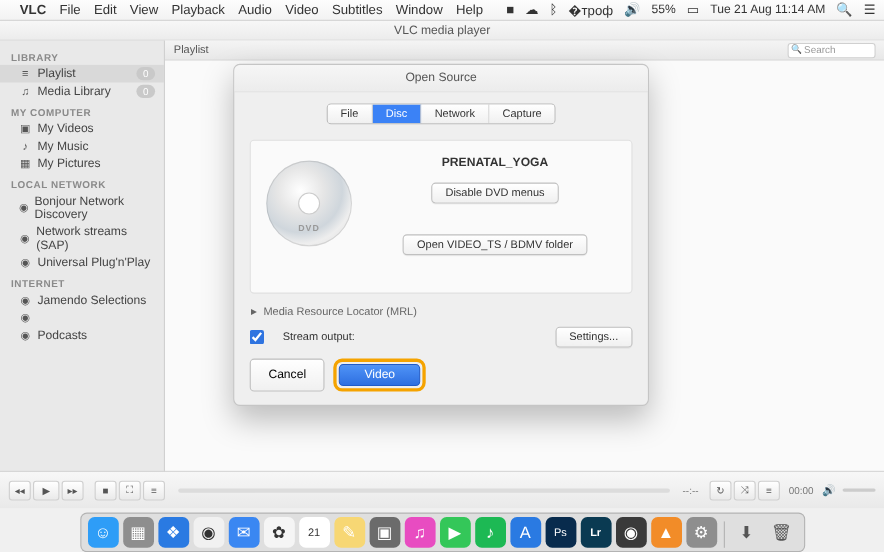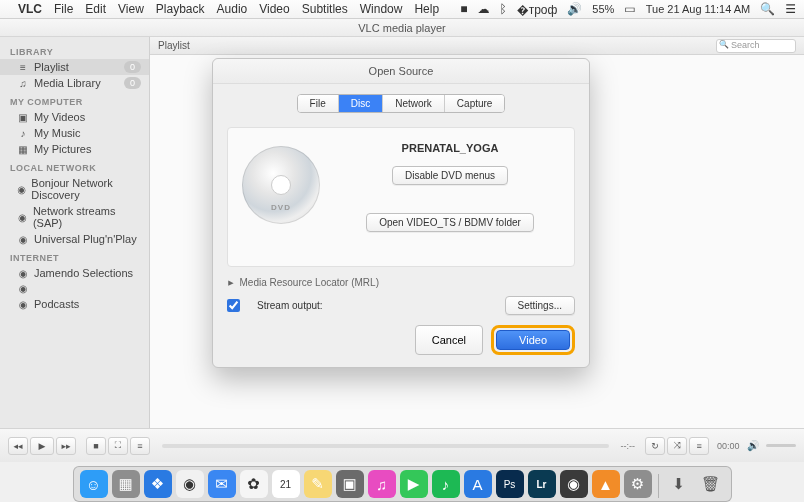--- a/index.html
+++ b/index.html
@@ -53,21 +53,21 @@
   .mac-btn { background: linear-gradient(#fff,#f0f0f0); border: 1px solid #c0c0c0; border-radius: 4px; padding: 3px 12px; font-size: 10px; color: #333; box-shadow: 0 1px 0 rgba(0,0,0,0.05); }
 
   .mrl { margin-top: 10px; font-size: 10px; color: #666; }
   .mrl .tri { display: inline-block; transform: scale(0.7); margin-right: 2px; }
 
   .row-so { margin-top: 8px; display: flex; align-items: center; gap: 12px; }
   .row-so input[type=checkbox] { accent-color: #2f74e0; margin-right: 5px; }
   .row-so .lbl { font-size: 10px; }
   .row-so .spacer { flex: 1; }
 
-  .actions { margin-top: 10px; display: flex; justify-content: flex-end; gap: 8px; }
+  .actions { margin-top: 10px; display: flex; justify-content: flex-start; gap: 8px; }
   .btn-cancel { background: linear-gradient(#fff,#f0f0f0); border: 1px solid #c0c0c0; border-radius: 4px; padding: 3px 16px; font-size: 11px; }
   .btn-open { background: linear-gradient(#4f93f7,#2e6fe0); color: #fff; border: 1px solid #1f5bc9; border-radius: 4px; padding: 3px 22px; font-size: 11px; }
   .highlight { border: 3px solid #f5a300; border-radius: 8px; padding: 2px; display: inline-block; }
 
   
   .controls { position: absolute; left: 0; right: 0; bottom: 40px; height: 34px; background: linear-gradient(#f7f7f7,#e9e9e9); border-top: 1px solid #d4d4d4; display: flex; align-items: center; padding: 0 8px; gap: 2px; }
   .controls .grp { display: flex; gap: 2px; }
   .controls .cbtn { width: 20px; height: 18px; background: linear-gradient(#fff,#eaeaea); border: 1px solid #cfcfcf; border-radius: 3px; font-size: 9px; display: flex; align-items: center; justify-content: center; color: #555; }
   .controls .cbtn.big { width: 24px; }
   .controls .slider { flex: 1; height: 4px; background: #dcdcdc; border-radius: 2px; margin: 0 10px; position: relative; }

